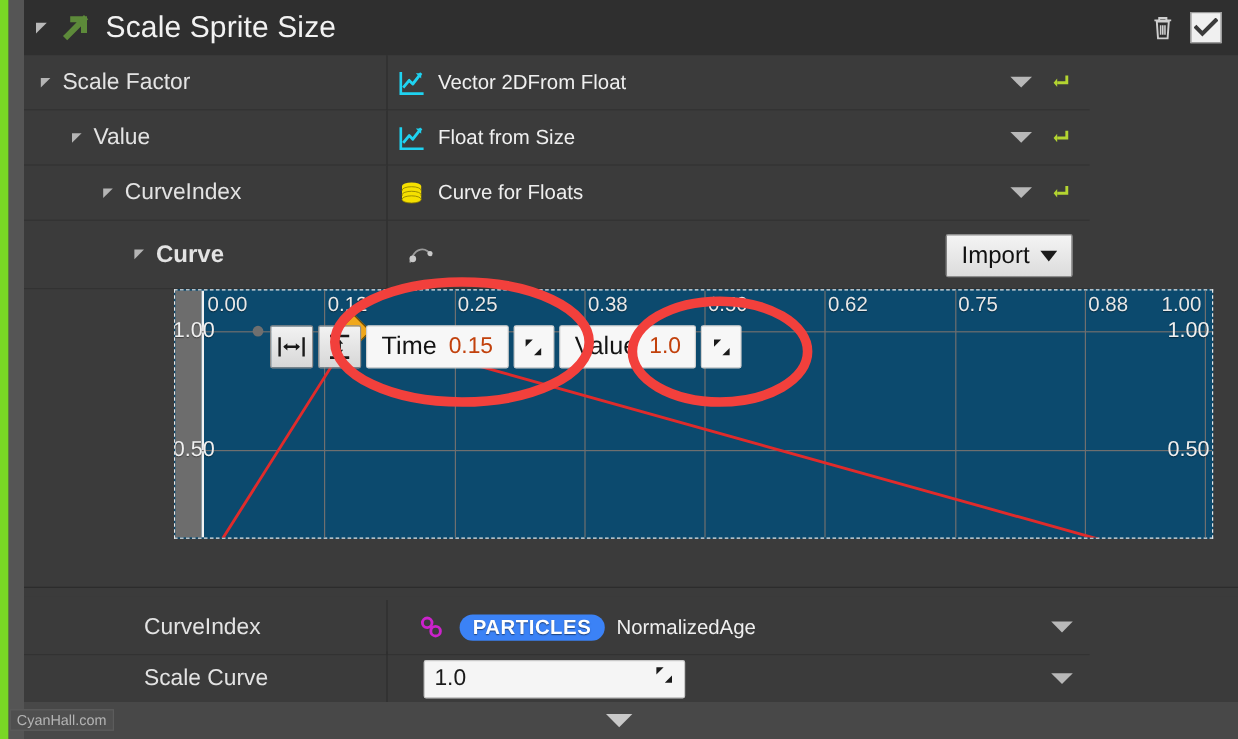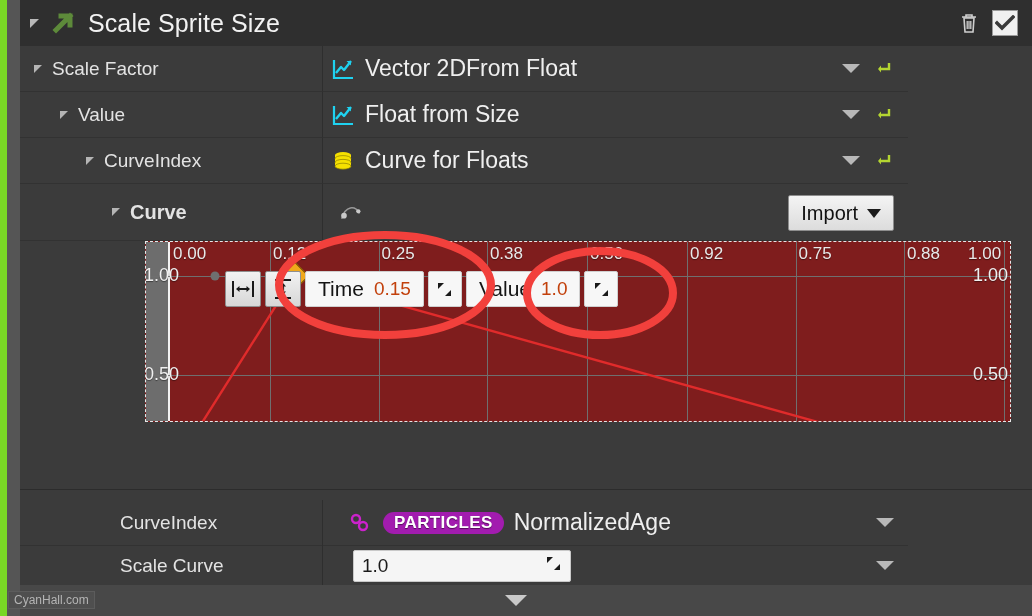--- a/index.html
+++ b/index.html
@@ -80,21 +80,21 @@
     border-bottom: 1px solid #323232;
   }
   .proprow .valcell {
     flex: 1; height: 46px;
     display: flex; align-items: center;
     border-bottom: 1px solid #323232;
     padding-left: 8px;
   }
   .rowlabel { color: #e3e3e3; font-size: 19px; white-space: nowrap; }
   .rowlabel.bold { font-weight: bold; font-size: 20px; }
-  .valtext { color: #efefef; font-size: 23px; white-space: nowrap; }
+  .valtext { color: #efefef; font-size: 17px; white-space: nowrap; }
   .ind0 { margin-left: 14px; }
   .ind1 { margin-left: 40px; }
   .ind2 { margin-left: 66px; }
   .ind3 { margin-left: 92px; }
   .tri-sm {
     width: 0; height: 0;
     border-left: 8px solid #b5b5b5;
     border-bottom: 8px solid transparent;
     margin-right: 10px; flex: none;
   }
@@ -124,22 +124,22 @@
   .import-caret {
     width: 0; height: 0;
     border-left: 7px solid transparent;
     border-right: 7px solid transparent;
     border-top: 9px solid #1b1b1b;
   }
 
   
   .curve-editor {
     position: absolute; left: 145px; top: 241px;
-    width: 866px; height: 181px;
-    background: #7f1d1d;
+    width: 866px; height: 208px;
+    background: #0c4a6e;
     border: 1px dashed #e7e7e7;
   }
   .ce-inner { position: absolute; inset: 0; overflow: hidden; }
   .ce-leftband {
     position: absolute; left: 0; top: 0; width: 22px; height: 100%;
     background: #6d6d6d;
   }
   .ce-leftline {
     position: absolute; left: 22px; top: 0; width: 2px; height: 100%;
     background: #f2f2f2;
@@ -204,21 +204,21 @@
   
   .anno { position: absolute; pointer-events: none; z-index: 20; }
 
   
   .bottom-sep {
     position: absolute; left: 20px; top: 489px;
     width: 1012px; height: 8px; background: #3b3b3b;
     border-top: 1px solid #2c2c2c;
   }
   .pill {
-    background: #a21caf; color: #ffffff;
+    background: #3b82f6; color: #ffffff;
     font-weight: bold; font-size: 17px;
     padding: 1px 11px; border-radius: 11px;
     letter-spacing: .4px;
     text-shadow: 0 1px 1px rgba(0,0,0,.5);
   }
   .tfield {
     background: #f5f5f5; border: 1px solid #c9c9c9;
     height: 32px; width: 218px;
     display: flex; align-items: center;
     padding: 0 8px;
@@ -422,21 +422,21 @@
         </svg>
 
       <div class="baseline" id="baseline" style="top: 231px;"></div>
 
       <div id="xticks">
           <div class="xtick" style="left: 27px;">0.00</div>
           <div class="xtick" style="left: 127.08px;">0.12</div>
           <div class="xtick" style="left: 235.5px;">0.25</div>
           <div class="xtick" style="left: 343.92px;">0.38</div>
           <div class="xtick" style="left: 444px;">0.50</div>
-          <div class="xtick" style="left: 544.08px;">0.92</div>
+          <div class="xtick" style="left: 544.08px;">0.62</div>
           <div class="xtick" style="left: 652.5px;">0.75</div>
           <div class="xtick" style="left: 760.92px;">0.88</div>
           <div class="xtick" style="left: 822px;">1.00</div>
         </div>
       <div id="yticks">
           <div class="ytick" style="left: -2px; top: 23px;">1.00</div>
           <div class="ytick" style="right: 2px; top: 23px;">1.00</div>
           <div class="ytick" style="left: -2px; top: 122px;">0.50</div>
           <div class="ytick" style="right: 2px; top: 122px;">0.50</div>
           <div class="ytick" style="left: -2px; top: 221px;">0.00</div>

